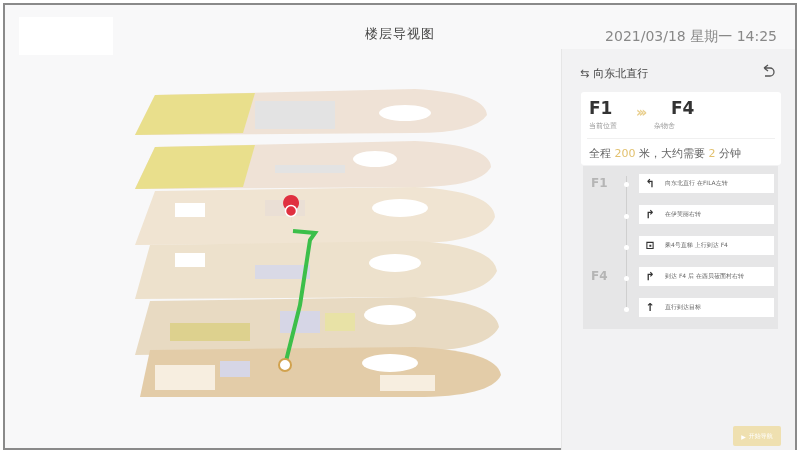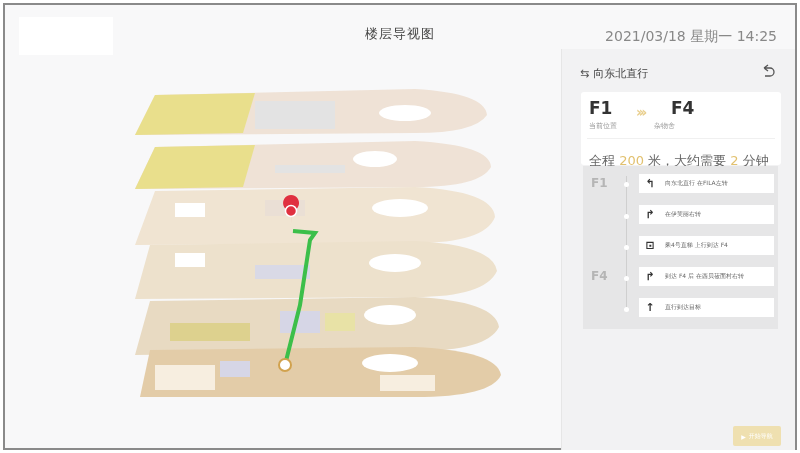--- a/index.html
+++ b/index.html
@@ -19,21 +19,21 @@
 
   
   .panel { position: absolute; left: 556px; top: 44px; width: 234px; height: 401px; background: #f2f2f3; border-left: 1px solid #e6e6e6; }
   .panel-head { position: absolute; left: 18px; top: 17px; font-size: 11px; color: #444; display: flex; align-items: center; gap: 4px; }
   .back-btn { position: absolute; right: 18px; top: 13px; width: 18px; height: 18px; cursor: pointer; }
   .summary { position: absolute; left: 19px; top: 43px; width: 200px; height: 73px; background: #ffffff; border-radius: 3px; }
   .floor-big { position: absolute; font-size: 17px; font-weight: bold; color: #333; }
   .floor-sub { position: absolute; font-size: 7px; color: #999; }
   .chev { position: absolute; left: 55px; top: 12px; font-size: 14px; color: #e9cf8e; letter-spacing: -3px; font-weight: bold; }
   .sum-line { position: absolute; left: 6px; right: 6px; top: 46px; height: 1px; background: #f0f0f0; }
-  .sum-text { position: absolute; left: 8px; top: 54px; font-size: 13px; color: #666; margin-top: 6px; }
+  .sum-text { position: absolute; left: 8px; top: 54px; font-size: 11px; color: #666; }
   .sum-text .hl { color: #e2c16f; }
 
   .steps { position: absolute; left: 21px; top: 117px; width: 195px; height: 163px; background: #e6e6e7; }
   .floor-label { position: absolute; left: 8px; font-size: 12px; font-weight: bold; color: #b5b5b5; }
   .vline { position: absolute; left: 43px; top: 10px; width: 1px; height: 132px; background: #cfcfcf; }
   .dot { position: absolute; left: 41px; width: 5px; height: 5px; border-radius: 50%; background: #ffffff; }
   .step { position: absolute; left: 56px; width: 135px; height: 19px; background: #ffffff; display: flex; align-items: center; cursor: pointer; }
   .step .ic { width: 22px; text-align: center; font-size: 11px; color: #333; font-weight: bold; }
   .step .tx { font-size: 6px; color: #666; margin-left: 4px; white-space: nowrap; }
 

